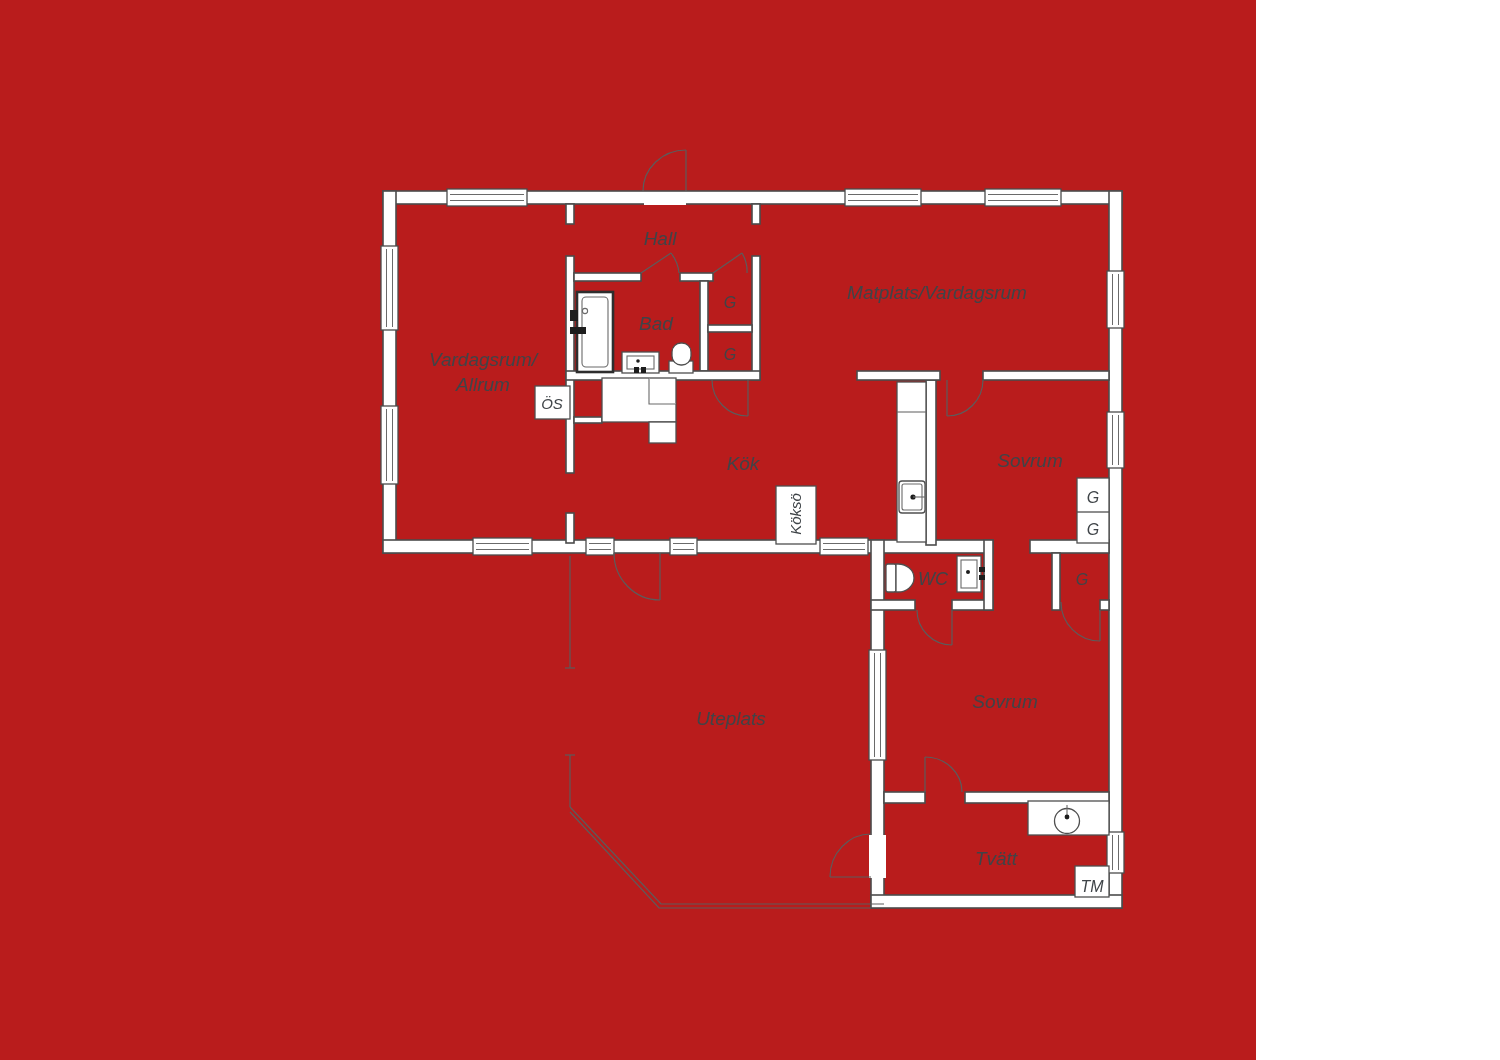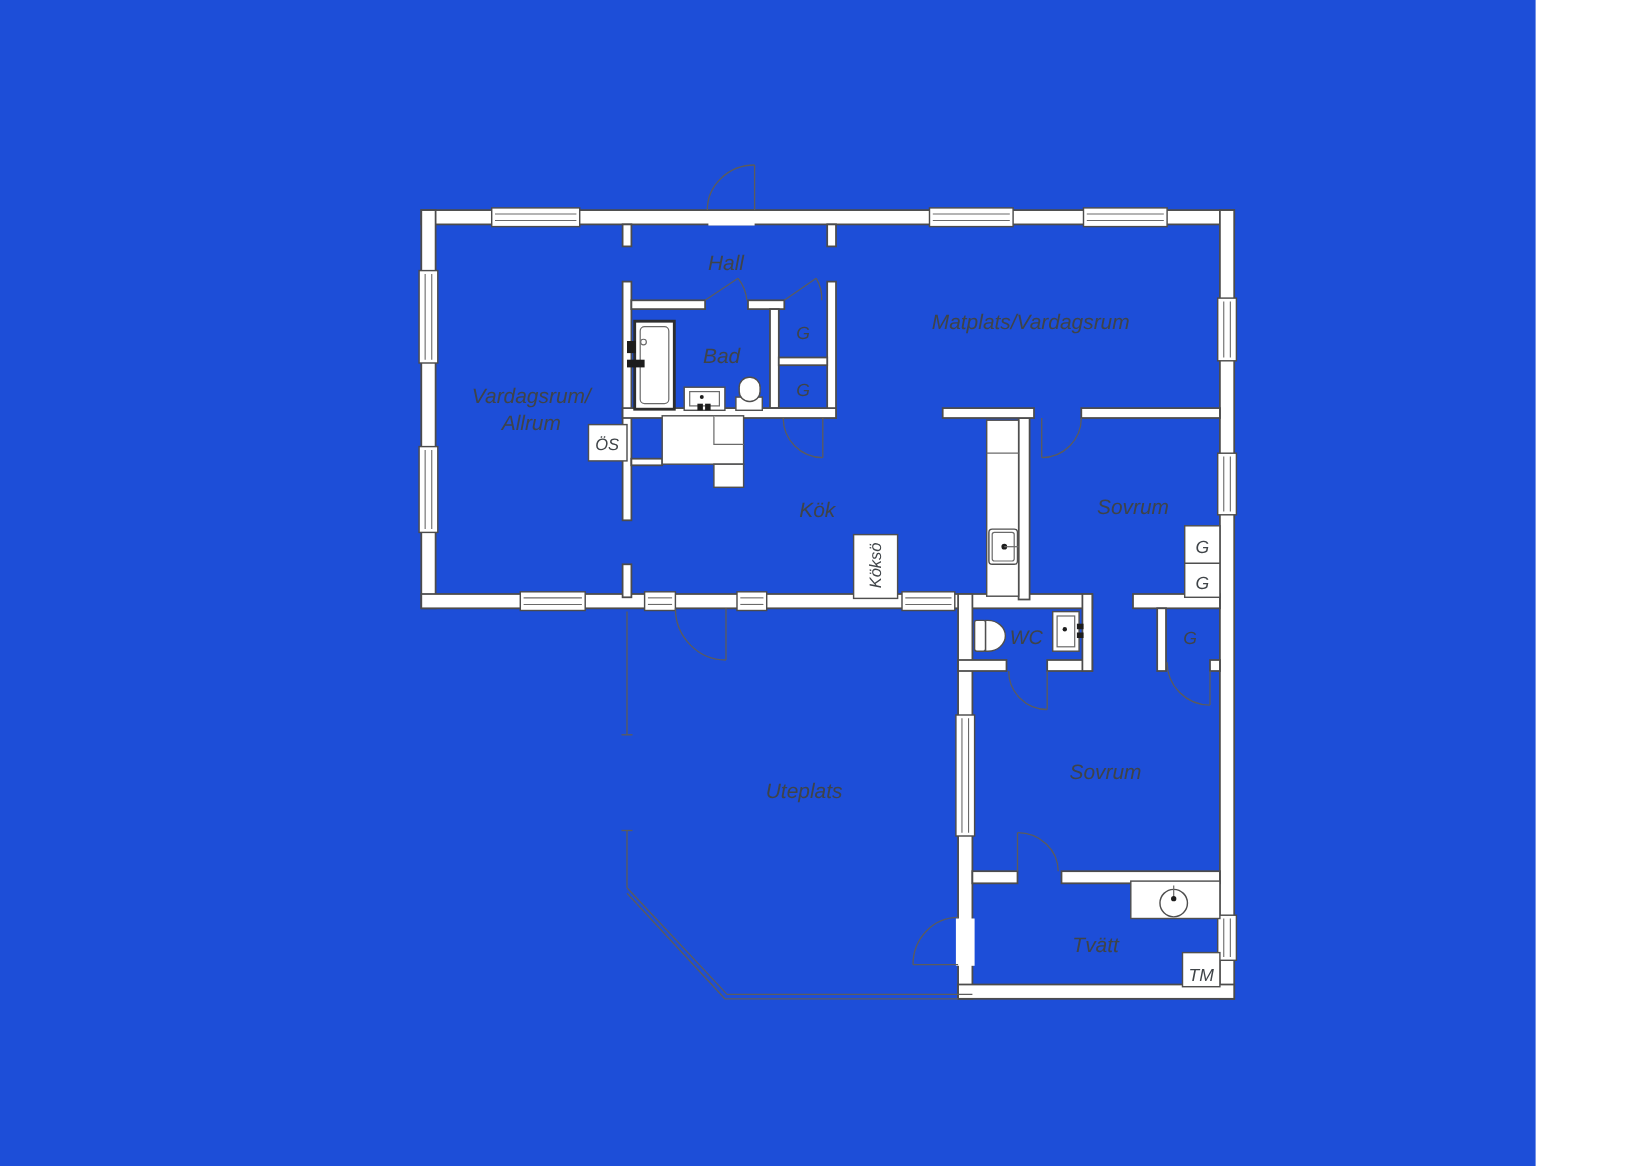--- a/index.html
+++ b/index.html
@@ -1,16 +1,16 @@
 <!DOCTYPE html>
 <html><head>
 <meta charset="utf-8">
 <style>
   html,body{margin:0;padding:0;background:#ffffff;}
-  .stage{position:relative;width:1396px;height:1060px;background:#1d4ed8;overflow:hidden;}
+  .stage{position:relative;width:1256px;height:1060px;background:#b91c1c;overflow:hidden;}
   svg{display:block;}
   .wall{fill:#ffffff;stroke:#4c4c4c;stroke-width:1.6;}
   .void{fill:#ffffff;stroke:none;}
   .win{fill:#ffffff;stroke:#4c4c4c;stroke-width:1.3;}
   .winline{stroke:#6a6a6a;stroke-width:1;}
   .thin{fill:none;stroke:#5c5c5c;stroke-width:1.2;}
   .fx{fill:#ffffff;stroke:#4f4f4f;stroke-width:1.3;}
   .fx2{fill:#ffffff;stroke:#6a6a6a;stroke-width:1.1;}
   .tub{fill:#ffffff;stroke:#2e2e2e;stroke-width:2.6;}
   .blk{fill:#1d1d1d;stroke:none;}

